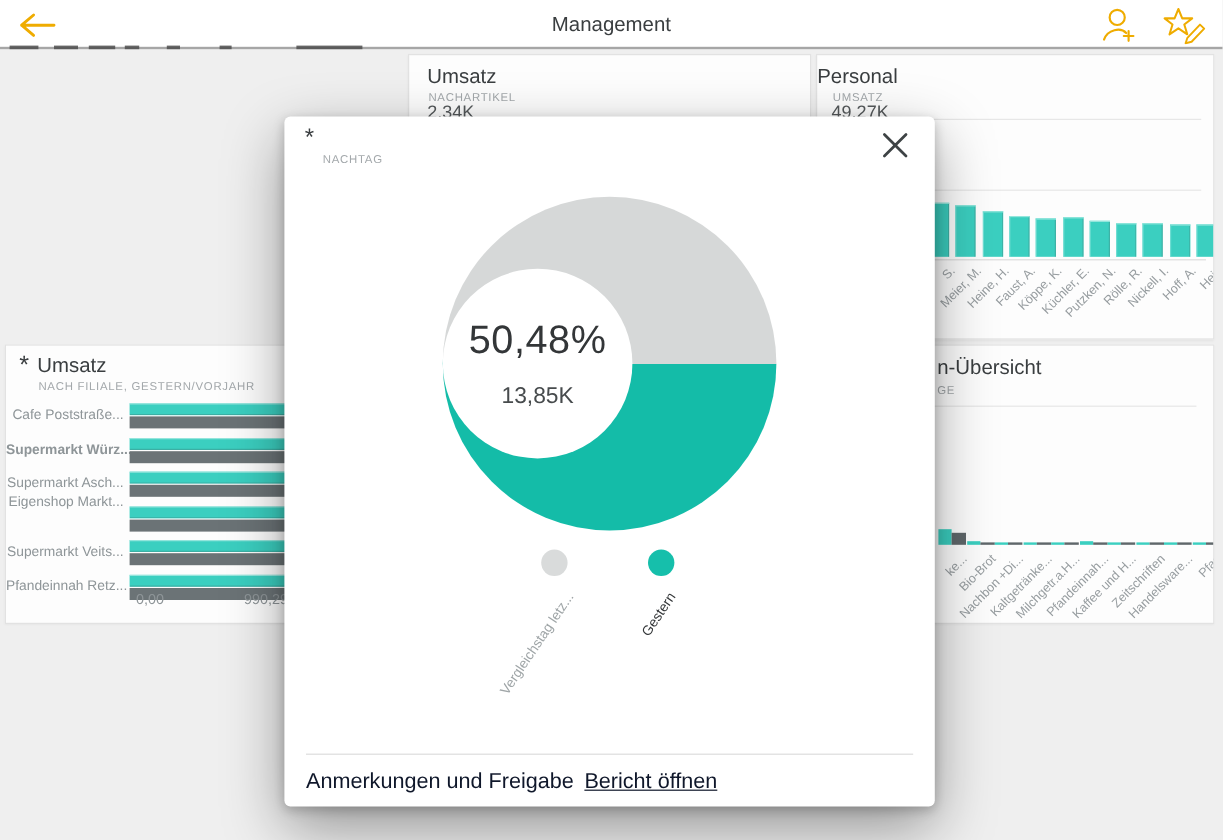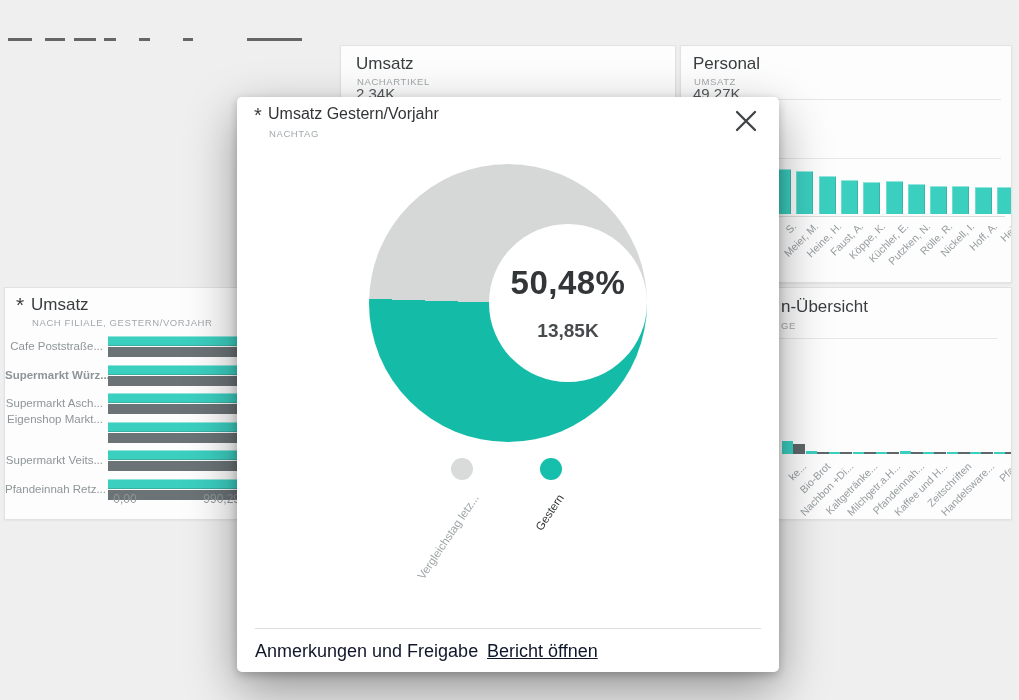--- a/index.html
+++ b/index.html
@@ -46,57 +46,78 @@
   
   .modal { position:absolute; left:237px; top:97px; width:542px; height:575px; background:#FFFFFF;
            border-radius:5px; box-shadow:0 18px 50px rgba(0,0,0,.38), 0 3px 10px rgba(0,0,0,.22);
            z-index:10; }
   .modal-star { position:absolute; left:17px; top:12px; font-size:20px; color:#3A3E40; line-height:12px; }
   .modal-title { position:absolute; left:31px; top:8px; font-size:16px; color:#323537; }
   .modal-sub { position:absolute; left:32px; top:31px; font-size:9.5px; color:#A3A8AB; letter-spacing:.6px; }
   .close-btn { position:absolute; left:496px; top:11px; width:26px; height:26px; cursor:pointer; }
 
   .donut { position:absolute; left:132px; top:67px; width:278px; height:278px; border-radius:50%;
-           display:flex; align-items:center; justify-content:flex-end;font-weight:bold; }
+           display:flex; align-items:center; justify-content:flex-start; }
   .donut-hole { width:158px; height:158px; border-radius:50%; background:#FFFFFF;
                 display:flex; flex-direction:column; align-items:center; justify-content:center; }
   .donut-pct { font-size:33px; color:#333638; letter-spacing:.5px; }
   .donut-val { font-size:19px; color:#474B4D; margin-top:18px; }
 
   .legend-dot { position:absolute; width:22px; height:22px; border-radius:50%; cursor:pointer; }
   .legend-label { position:absolute; text-align:right; font-size:11.5px; transform-origin:100% 0;
                   transform:rotate(-56deg); white-space:nowrap; }
 
   .modal-footer-divider { position:absolute; left:18px; top:531px; width:506px; height:1px; background:#DDDDDD; }
   .modal-link { position:absolute; top:544px; font-size:18px; color:#0f172a; cursor:pointer; white-space:nowrap; }
 </style>
 </head>
 <body>
 
 <div id="canvas">
 
+  <div class="appbar">
+    <div class="appbar-btn" style="left:12px;">
+      <svg width="36" height="32" viewBox="0 0 36 32">
+        <path d="M33 16 H6 M6 16 L16 7.5 M6 16 L16 24.5" fill="none" stroke="#EFAC00" stroke-width="2.4" stroke-linecap="round"></path>
+      </svg>
+    </div>
+    <div class="appbar-title">Management</div>
+    <div class="appbar-btn" style="left:913px;">
+      <svg width="36" height="32" viewBox="0 0 36 32">
+        <circle cx="18" cy="9.5" r="6.3" fill="none" stroke="#EFAC00" stroke-width="1.8"></circle>
+        <path d="M7 28 C10 19.5 21 17.5 25.5 22.5" fill="none" stroke="#EFAC00" stroke-width="1.8" stroke-linecap="round"></path>
+        <path d="M27.5 21 v8 M23.5 25 h8" fill="none" stroke="#EFAC00" stroke-width="1.8" stroke-linecap="round"></path>
+      </svg>
+    </div>
+    <div class="appbar-btn" style="left:968px;">
+      <svg width="38" height="32" viewBox="0 0 38 32">
+        <path d="M14 2.5 L17.2 10.3 L25.5 10.3 L18.9 15.4 L21.4 23.6 L14 18.6 L6.6 23.6 L9.1 15.4 L2.5 10.3 L10.8 10.3 Z" fill="none" stroke="#EFAC00" stroke-width="1.7" stroke-linejoin="round"></path>
+        <path d="M21.5 26.5 L32 15.5 l3.5 3.4 L25 29.8 l-5 1.2 z" fill="#FFFFFF" stroke="#EFAC00" stroke-width="1.6" stroke-linejoin="round"></path>
+      </svg>
+    </div>
+  </div>
 
   <div>
     <div class="occl-dash" style="left:8px;width:24px;"></div>
     <div class="occl-dash" style="left:45px;width:20px;"></div>
     <div class="occl-dash" style="left:74px;width:22px;"></div>
     <div class="occl-dash" style="left:104px;width:12px;"></div>
     <div class="occl-dash" style="left:139px;width:11px;"></div>
     <div class="occl-dash" style="left:183px;width:10px;"></div>
     <div class="occl-dash" style="left:247px;width:55px;"></div>
   </div>
 
   <div class="tile" style="left:340px; top:45px; width:336px; height:115px;">
     <div class="tile-title" style="left:15px; top:8px;">Umsatz</div>
     <div class="tile-sub" style="left:16px; top:30px;">NACHARTIKEL</div>
     <div class="kpi" style="left:15px; top:39px;">2,34K</div>
   </div>
 
   <div class="tile" style="left:680px; top:45px; width:332px; height:238px;">
-    <div class="tile-title" style="left:12px; top:8px;">Personal</div>
+    <div class="tile-title" style="left:0; top:8px;">Personal</div>
     <div class="tile-sub" style="left:13px; top:30px;">UMSATZ</div>
     <div class="kpi" style="left:12px; top:39px;">49,27K</div>
     <div class="divider" style="left:12px; right:10px; top:53px;"></div>
     <div class="divider" style="left:12px; right:10px; top:112px;"></div>
     <div class="baseline" style="left:85px; right:6px; top:170px;"></div>
     <div id="personal-chart">
         <div class="vbar" style="left: 93px; width: 17px; bottom: 68px; height: 45px;"></div>
         <div class="rot-label" style="left: 19px; top: 174px; width: 90px;">S.</div>
         <div class="vbar" style="left: 115.3px; width: 17px; bottom: 68px; height: 43px;"></div>
         <div class="rot-label" style="left: 41.3px; top: 174px; width: 90px;">Meier, M.</div>
@@ -183,21 +204,20 @@
         <div class="hrow-label" style="top: 190px;">Pfandeinnah Retz...</div>
         <div class="hbar-teal" style="top: 191px;"></div>
         <div class="hbar-gray" style="top: 202px;"></div>
       </div>
     <div class="axis-label" style="left:95px; top:204px; width:50px; text-align:center;">0,00</div>
     <div class="axis-label" style="left:180px; top:204px; width:55px; text-align:right;">990,29</div>
   </div>
 
   <div class="modal">
     <div class="modal-star">*</div>
-    <div class="modal-title">Umsatz Gestern/Vorjahr</div>
     <div class="modal-sub">NACHTAG</div>
     <div class="close-btn">
       <svg width="26" height="26" viewBox="0 0 26 26">
         <path d="M4 4 L22 22 M22 4 L4 22" stroke="#3E4345" stroke-width="2.3" stroke-linecap="round"></path>
       </svg>
     </div>
 
     <div class="donut" id="donut" style="background: conic-gradient(from 90deg, rgb(20, 188, 168) 0deg, rgb(20, 188, 168) 50.48%, rgb(214, 216, 216) 50.48%, rgb(214, 216, 216) 100%);">
       <div class="donut-hole">
         <div class="donut-pct">50,48%</div>

